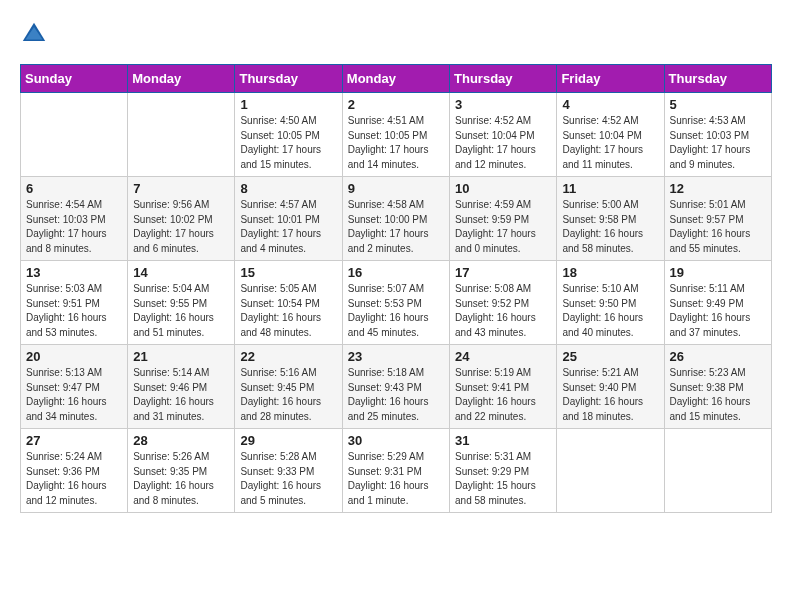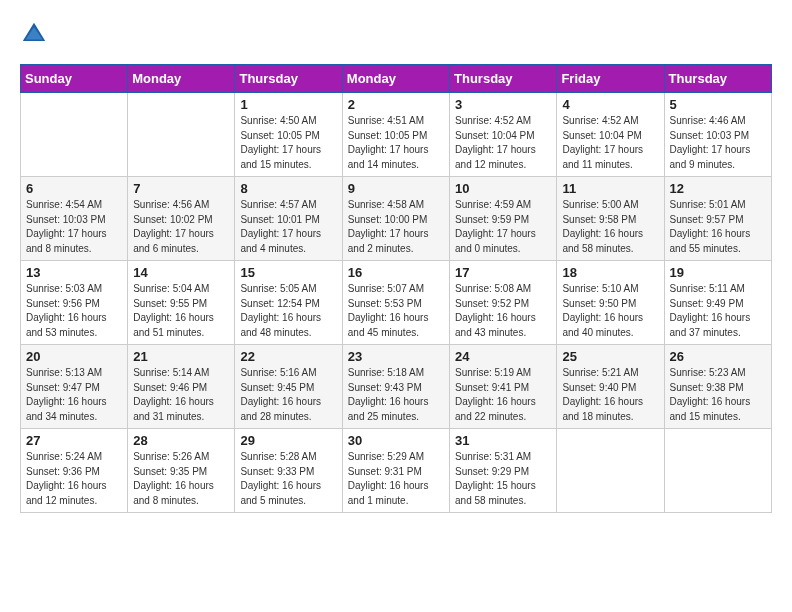--- a/index.html
+++ b/index.html
@@ -153,37 +153,37 @@
         </td>
         <td>
           <span class="day-num">4</span>
           <div class="day-detail">Sunrise: 4:52 AM
 Sunset: 10:04 PM
 Daylight: 17 hours
 and 11 minutes.</div>
         </td>
         <td>
           <span class="day-num">5</span>
-          <div class="day-detail">Sunrise: 4:46 AM
+          <div class="day-detail">Sunrise: 4:53 AM
 Sunset: 10:03 PM
 Daylight: 17 hours
 and 9 minutes.</div>
         </td>
       </tr>
       <tr>
         <td>
           <span class="day-num">6</span>
           <div class="day-detail">Sunrise: 4:54 AM
 Sunset: 10:03 PM
 Daylight: 17 hours
 and 8 minutes.</div>
         </td>
         <td>
           <span class="day-num">7</span>
-          <div class="day-detail">Sunrise: 4:56 AM
+          <div class="day-detail">Sunrise: 9:56 AM
 Sunset: 10:02 PM
 Daylight: 17 hours
 and 6 minutes.</div>
         </td>
         <td>
           <span class="day-num">8</span>
           <div class="day-detail">Sunrise: 4:57 AM
 Sunset: 10:01 PM
 Daylight: 17 hours
 and 4 minutes.</div>
@@ -214,35 +214,35 @@
           <div class="day-detail">Sunrise: 5:01 AM
 Sunset: 9:57 PM
 Daylight: 16 hours
 and 55 minutes.</div>
         </td>
       </tr>
       <tr>
         <td>
           <span class="day-num">13</span>
           <div class="day-detail">Sunrise: 5:03 AM
-Sunset: 9:56 PM
+Sunset: 9:51 PM
 Daylight: 16 hours
 and 53 minutes.</div>
         </td>
         <td>
           <span class="day-num">14</span>
           <div class="day-detail">Sunrise: 5:04 AM
 Sunset: 9:55 PM
 Daylight: 16 hours
 and 51 minutes.</div>
         </td>
         <td>
           <span class="day-num">15</span>
           <div class="day-detail">Sunrise: 5:05 AM
-Sunset: 12:54 PM
+Sunset: 10:54 PM
 Daylight: 16 hours
 and 48 minutes.</div>
         </td>
         <td>
           <span class="day-num">16</span>
           <div class="day-detail">Sunrise: 5:07 AM
 Sunset: 5:53 PM
 Daylight: 16 hours
 and 45 minutes.</div>
         </td>

